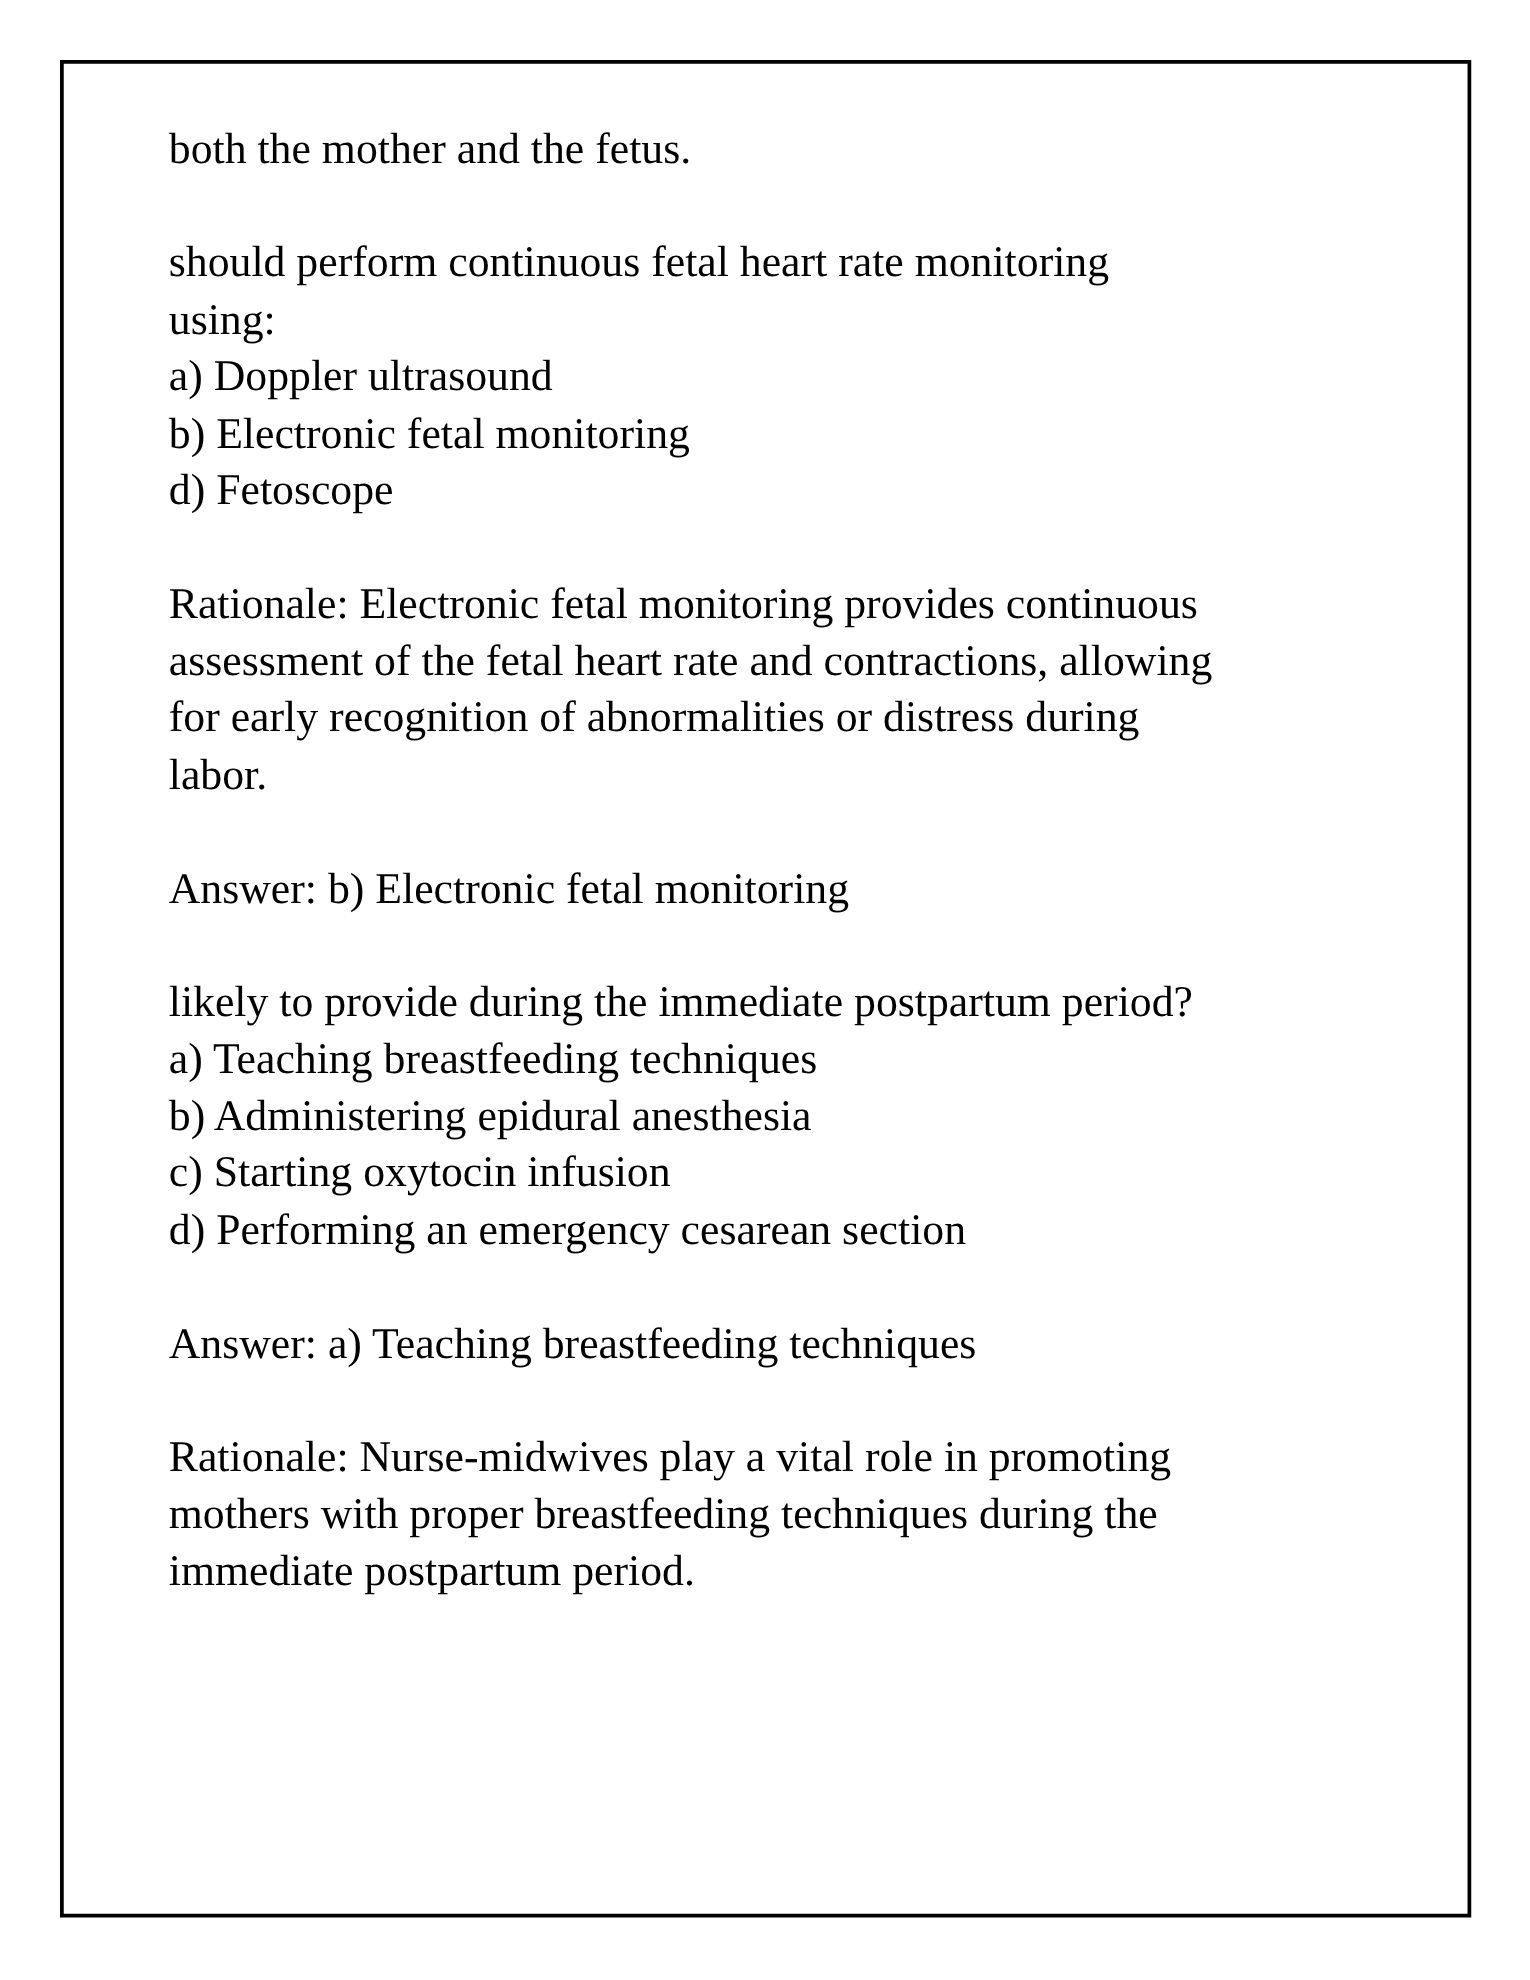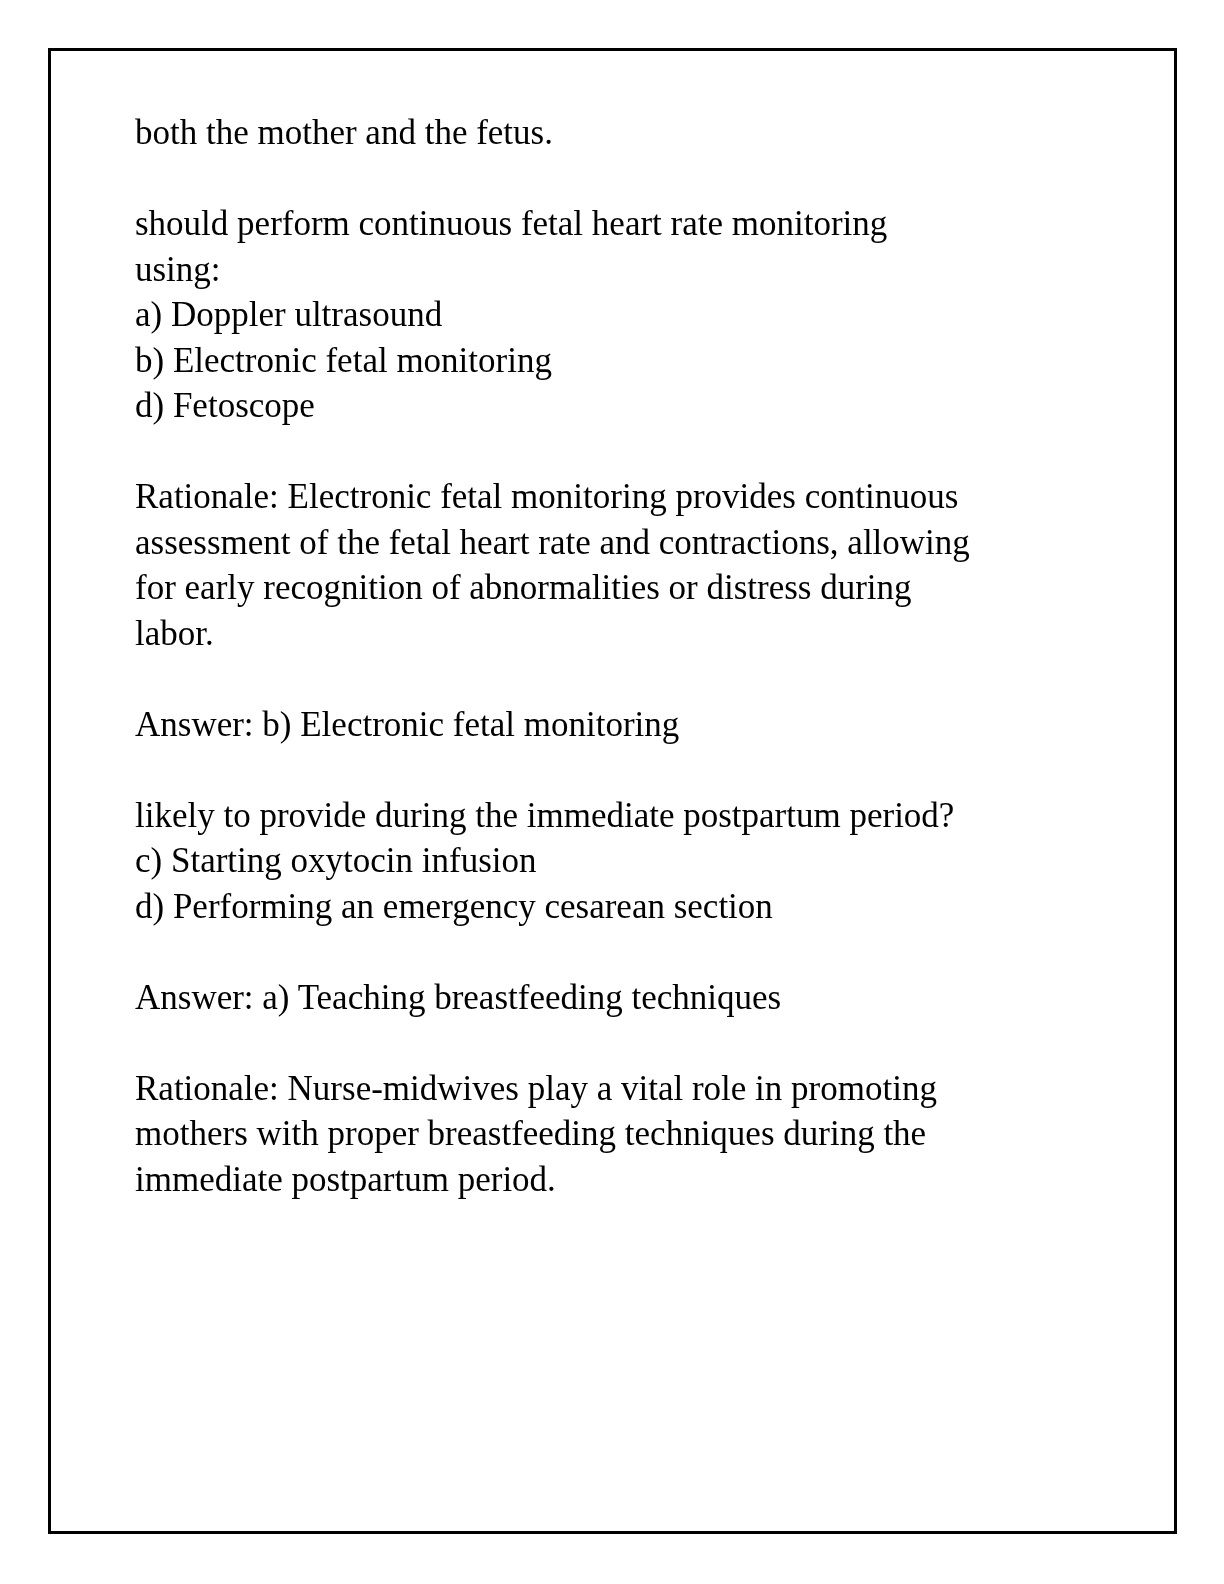--- a/index.html
+++ b/index.html
@@ -13,21 +13,21 @@
   }
   .page {
     position: absolute;
     left: 48px;
     top: 48px;
     width: 1129px;
     height: 1486px;
     box-sizing: border-box;
     border: 3px solid #000000;
     background: #ffffff;
-    padding: 59px 40px 0 84px;
+    padding: 45px 40px 0 84px;
     overflow: hidden;
   }
   .para {
     margin: 0 0 45.5px 0;
   }
   .line {
     font-size: 35px;
     line-height: 45.5px;
     color: #000000;
     white-space: nowrap;
@@ -57,20 +57,22 @@
     <div class="line">for early recognition of abnormalities or distress during</div>
     <div class="line">labor.</div>
   </div>
 
   <div class="para">
     <div class="line">Answer: b) Electronic fetal monitoring</div>
   </div>
 
   <div class="para">
     <div class="line">likely to provide during the immediate postpartum period?</div>
+    <div class="line">a) Teaching breastfeeding techniques</div>
+    <div class="line">b) Administering epidural anesthesia</div>
     <div class="line">c) Starting oxytocin infusion</div>
     <div class="line">d) Performing an emergency cesarean section</div>
   </div>
 
   <div class="para">
     <div class="line">Answer: a) Teaching breastfeeding techniques</div>
   </div>
 
   <div class="para">
     <div class="line">Rationale: Nurse-midwives play a vital role in promoting</div>

